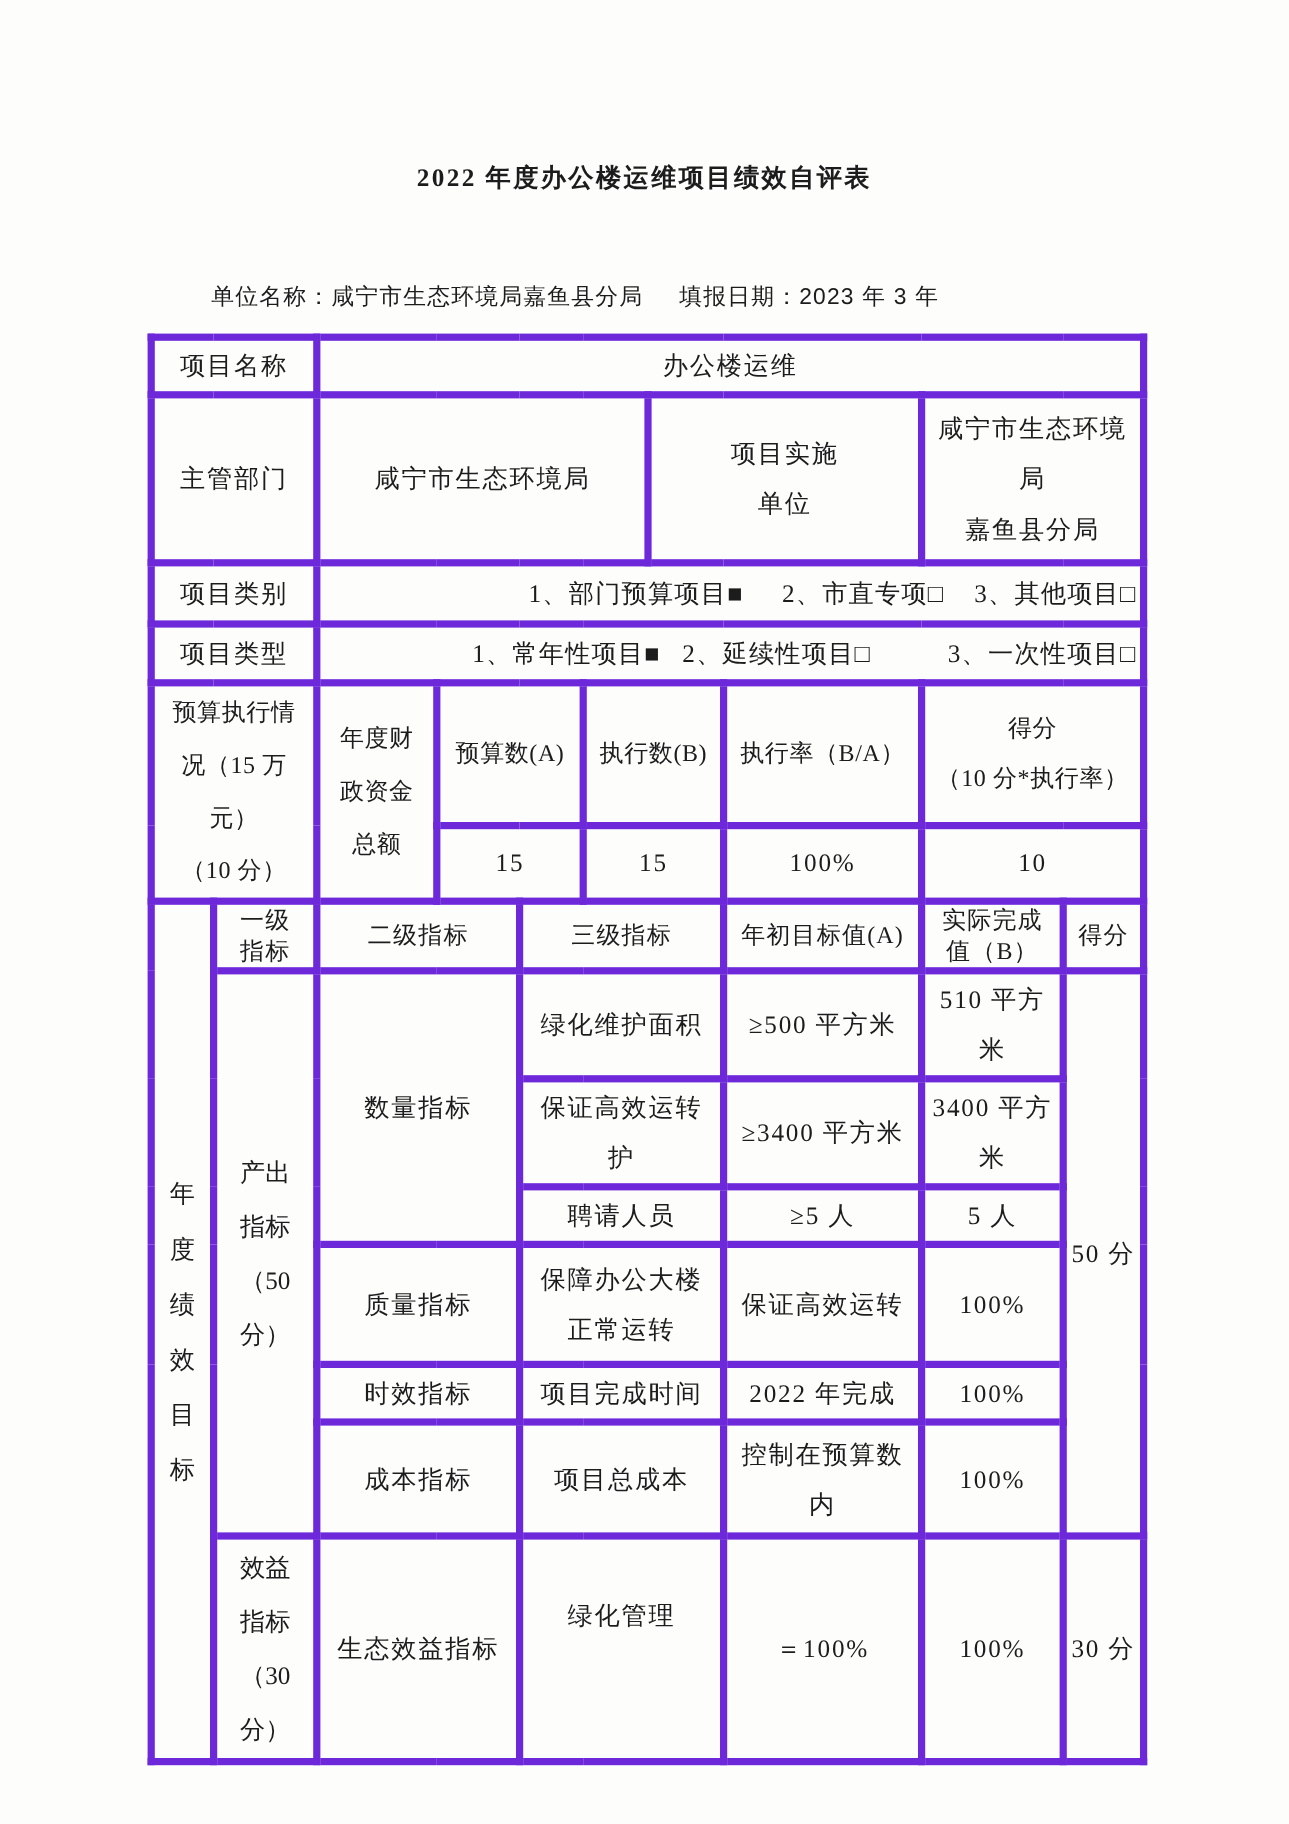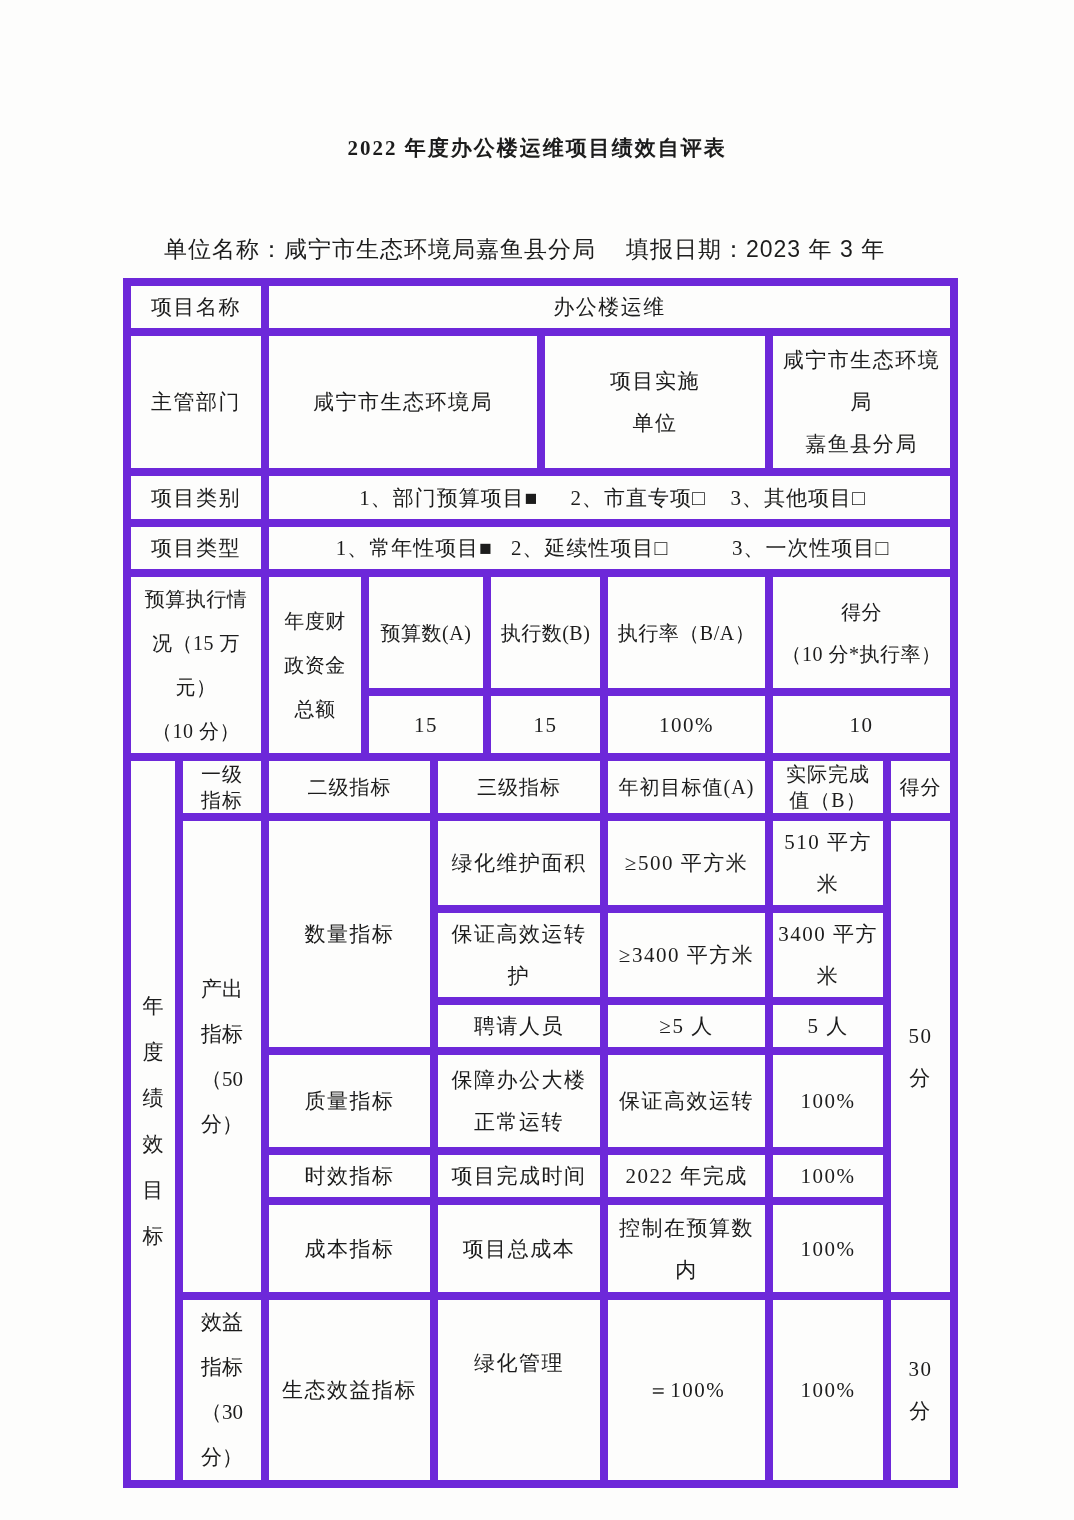--- a/index.html
+++ b/index.html
@@ -7,40 +7,40 @@
     position:relative;width:1074px;height:1520px;margin:0 auto;
     background:#fdfdfc;color:#1c1c1c;
     font-family:"Liberation Serif","DejaVu Serif",serif;
     overflow:hidden;
   }
   .doc-title{
     position:absolute;top:134px;left:0;width:100%;margin:0;
     text-align:center;font-size:21px;font-weight:bold;letter-spacing:2px;
   }
   .info-line{
-    position:absolute;top:234px;left:164px;width:820px;
-    font-size:23px;letter-spacing:1px;white-space:nowrap;
+    position:absolute;top:234px;left:176px;width:820px;
+    font-size:19px;letter-spacing:1px;white-space:nowrap;
   }
   .info-line .date-label{margin-left:30px;}
   .sans{font-family:"Liberation Sans","DejaVu Sans",sans-serif;}
   table.main{
     position:absolute;top:278px;left:123px;width:827px;
     border-collapse:collapse;table-layout:fixed;
   }
   td{
-    border:8px solid #6d28d9;
+    border:6px solid #6d28d9;
     text-align:center;vertical-align:middle;
     font-size:21px;line-height:2.0;letter-spacing:1.5px;
     padding:0 3px;overflow:hidden;
   }
   .ml{white-space:pre-line;}
   .tight{line-height:1.3;font-size:20px;letter-spacing:1px;padding:0;}
   .budget-label{white-space:pre-line;line-height:2.2;font-size:20px;letter-spacing:0.5px;}
   .budget-head{white-space:pre-line;line-height:2.1;font-size:20px;letter-spacing:0.5px;}
-  .opts{text-align:center;padding-left:9px;letter-spacing:1px;border-radius:12px;}
+  .opts{text-align:right;padding-left:9px;letter-spacing:1px;border-radius:12px;}
   .opt{display:inline-block;}
   .gap-a{margin-right:32px;}
   .gap-b{margin-right:25px;}
   .gap-c{margin-right:18px;}
   .gap-d{margin-right:64px;}
   .side{white-space:pre-line;line-height:46px;letter-spacing:0;padding:0;}
   .group-label{white-space:pre-line;line-height:45px;letter-spacing:0;padding:0;}
   .toptext{vertical-align:top;padding-top:42px;border-radius:12px;}
   .page-number{
     position:absolute;top:1408px;left:0;width:100%;

